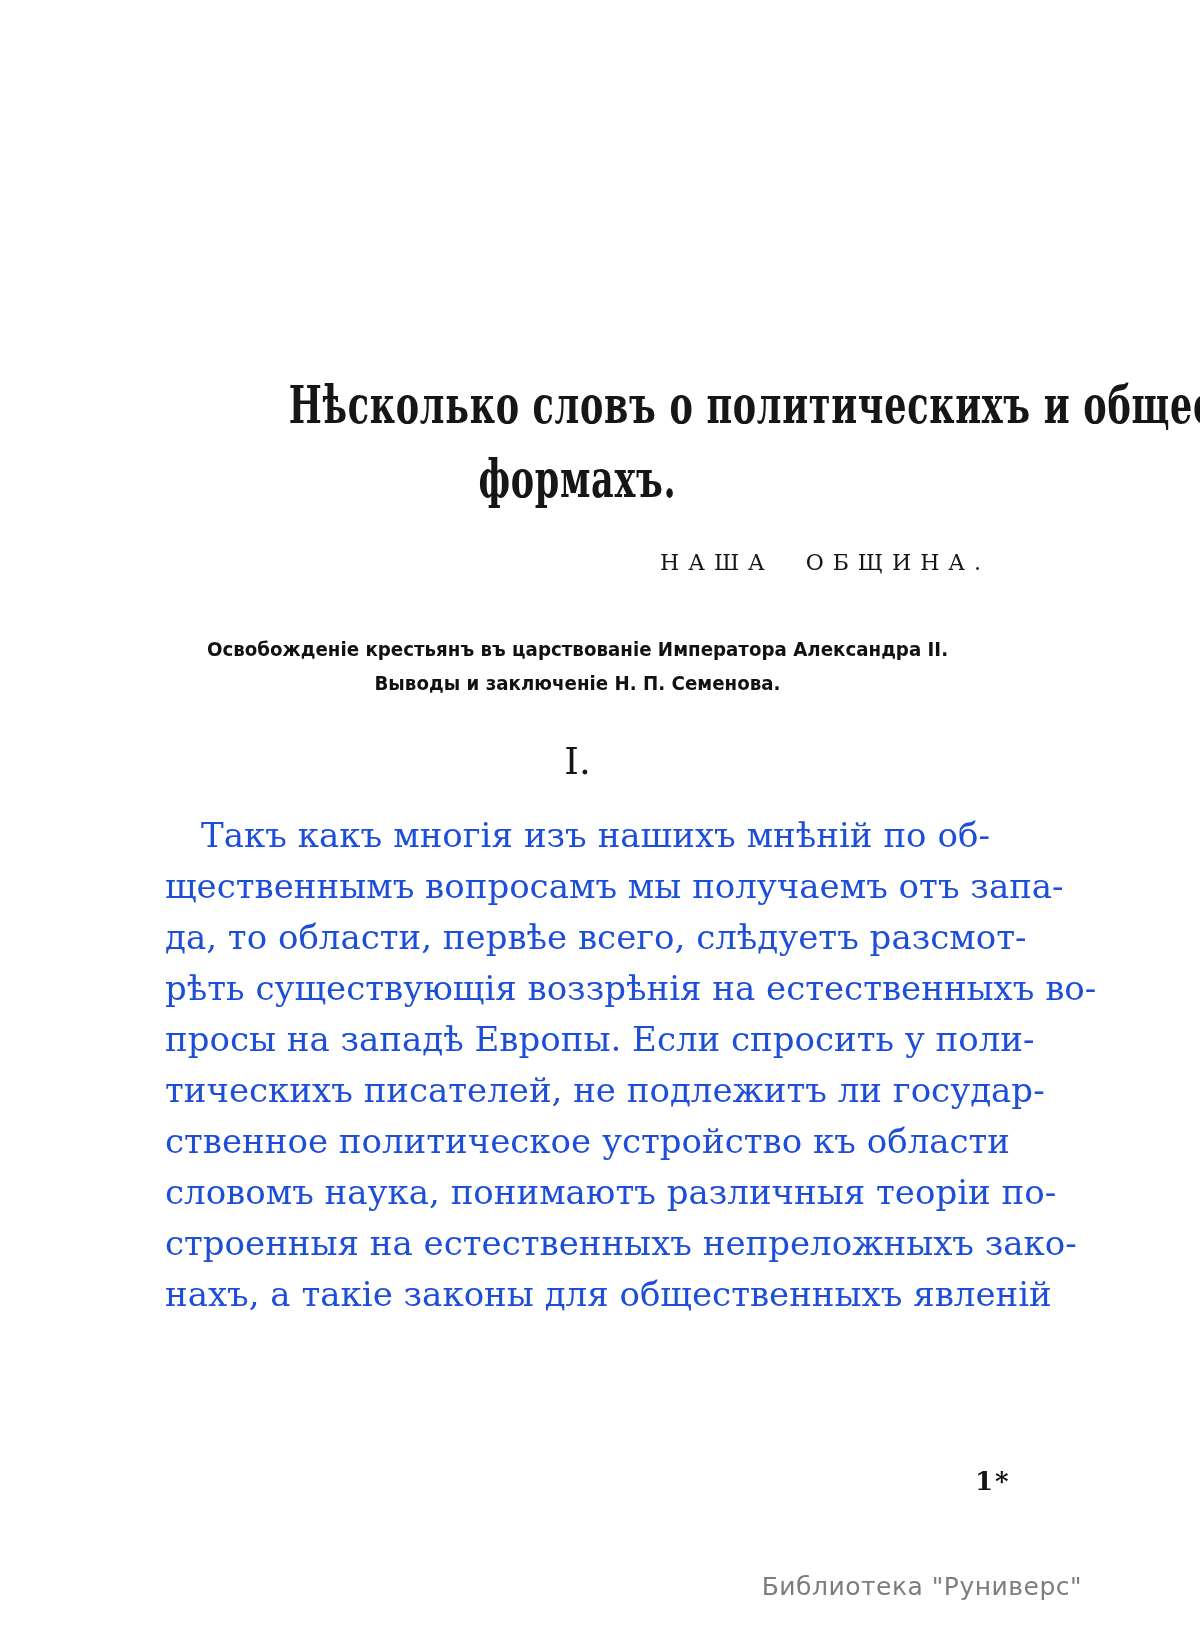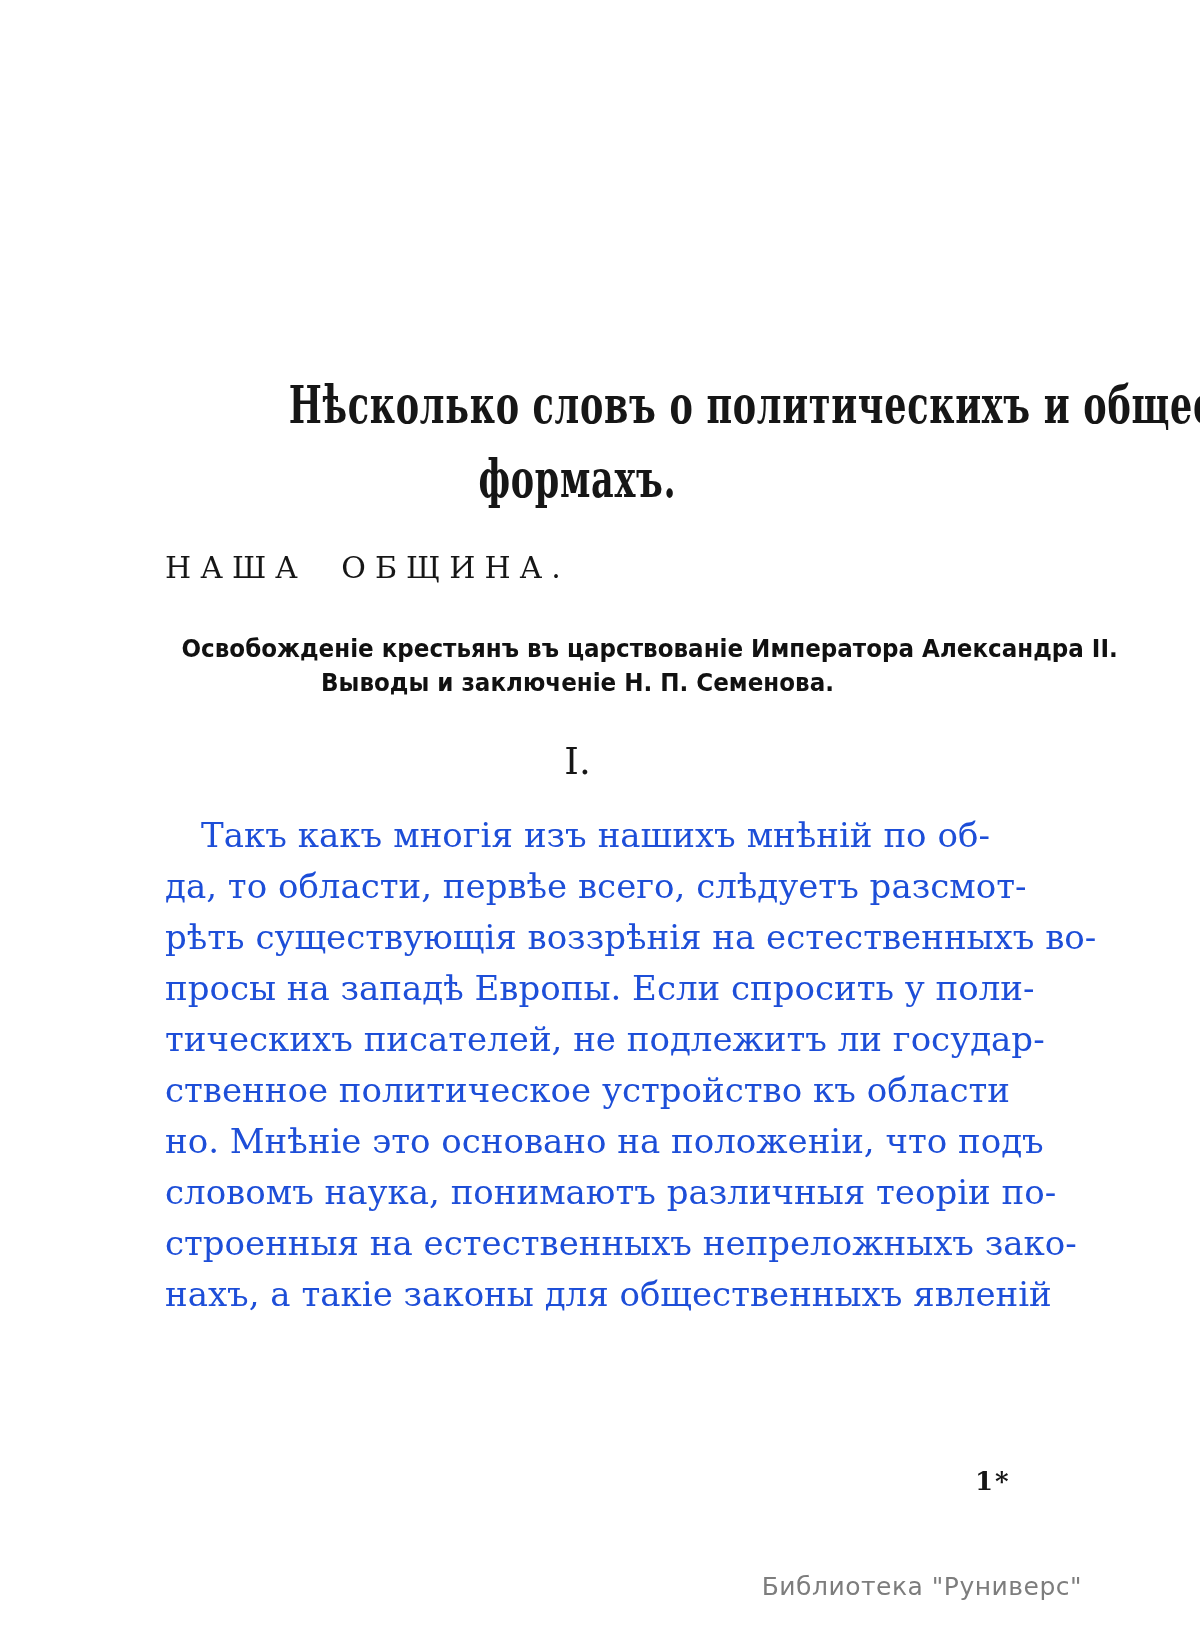--- a/index.html
+++ b/index.html
@@ -39,36 +39,36 @@
     transform: scale(0.70, 1.04);
     transform-origin: 50% 50%;
     letter-spacing: 1px;
   }
   
   .subtitle {
     position: absolute;
     left: 0;
     top: 550px;
     width: 825px;
-    text-align: left;
-    font-size: 30px;
+    text-align: right;
+    font-size: 22px;
     letter-spacing: 9px;
     word-spacing: 16px;
     white-space: nowrap;
   }
   
   .note-block {
     position: absolute;
     left: 0;
     top: 632px;
     width: 825px;
     text-align: center;
     font-family: "DejaVu Sans", sans-serif;
     font-weight: bold;
-    font-size: 24px;
+    font-size: 19px;
     line-height: 34px;
     color: #111111;
   }
   .note-line { white-space: nowrap; transform: scaleX(0.96); transform-origin: 50% 50%; }
   
   .section-number {
     position: absolute;
     left: 0;
     top: 740px;
     width: 825px;
@@ -127,26 +127,26 @@
 
     <div class="note-block">
       <div class="note-line">Освобожденіе крестьянъ въ царствованіе Императора Александра II.</div>
       <div class="note-line">Выводы и заключеніе Н. П. Семенова.</div>
     </div>
 
     <div class="section-number">I.</div>
 
     <div class="body-text">
         <div class="body-line">Такъ какъ многія изъ нашихъ мнѣній по об-</div>
+        <div class="body-line">щественнымъ вопросамъ мы получаемъ отъ запа-</div>
         <div class="body-line">да, то области, первѣе всего, слѣдуетъ разсмот-</div>
         <div class="body-line">рѣть существующія воззрѣнія на естественныхъ во-</div>
         <div class="body-line">просы на западѣ Европы. Если спросить у поли-</div>
         <div class="body-line">тическихъ писателей, не подлежитъ ли государ-</div>
         <div class="body-line">ственное политическое устройство къ области</div>
-        <div class="body-line">но. Мнѣніе это основано на положеніи, что подъ</div>
         <div class="body-line">словомъ наука, понимаютъ различныя теоріи по-</div>
         <div class="body-line">строенныя на естественныхъ непреложныхъ зако-</div>
         <div class="body-line">нахъ, а такіе законы для общественныхъ явленій</div>
       </div>
 
     <div class="signature-mark">1*</div>
   </div>
 
   <div class="watermark">Библиотека "Руниверс"</div>
 </div>

